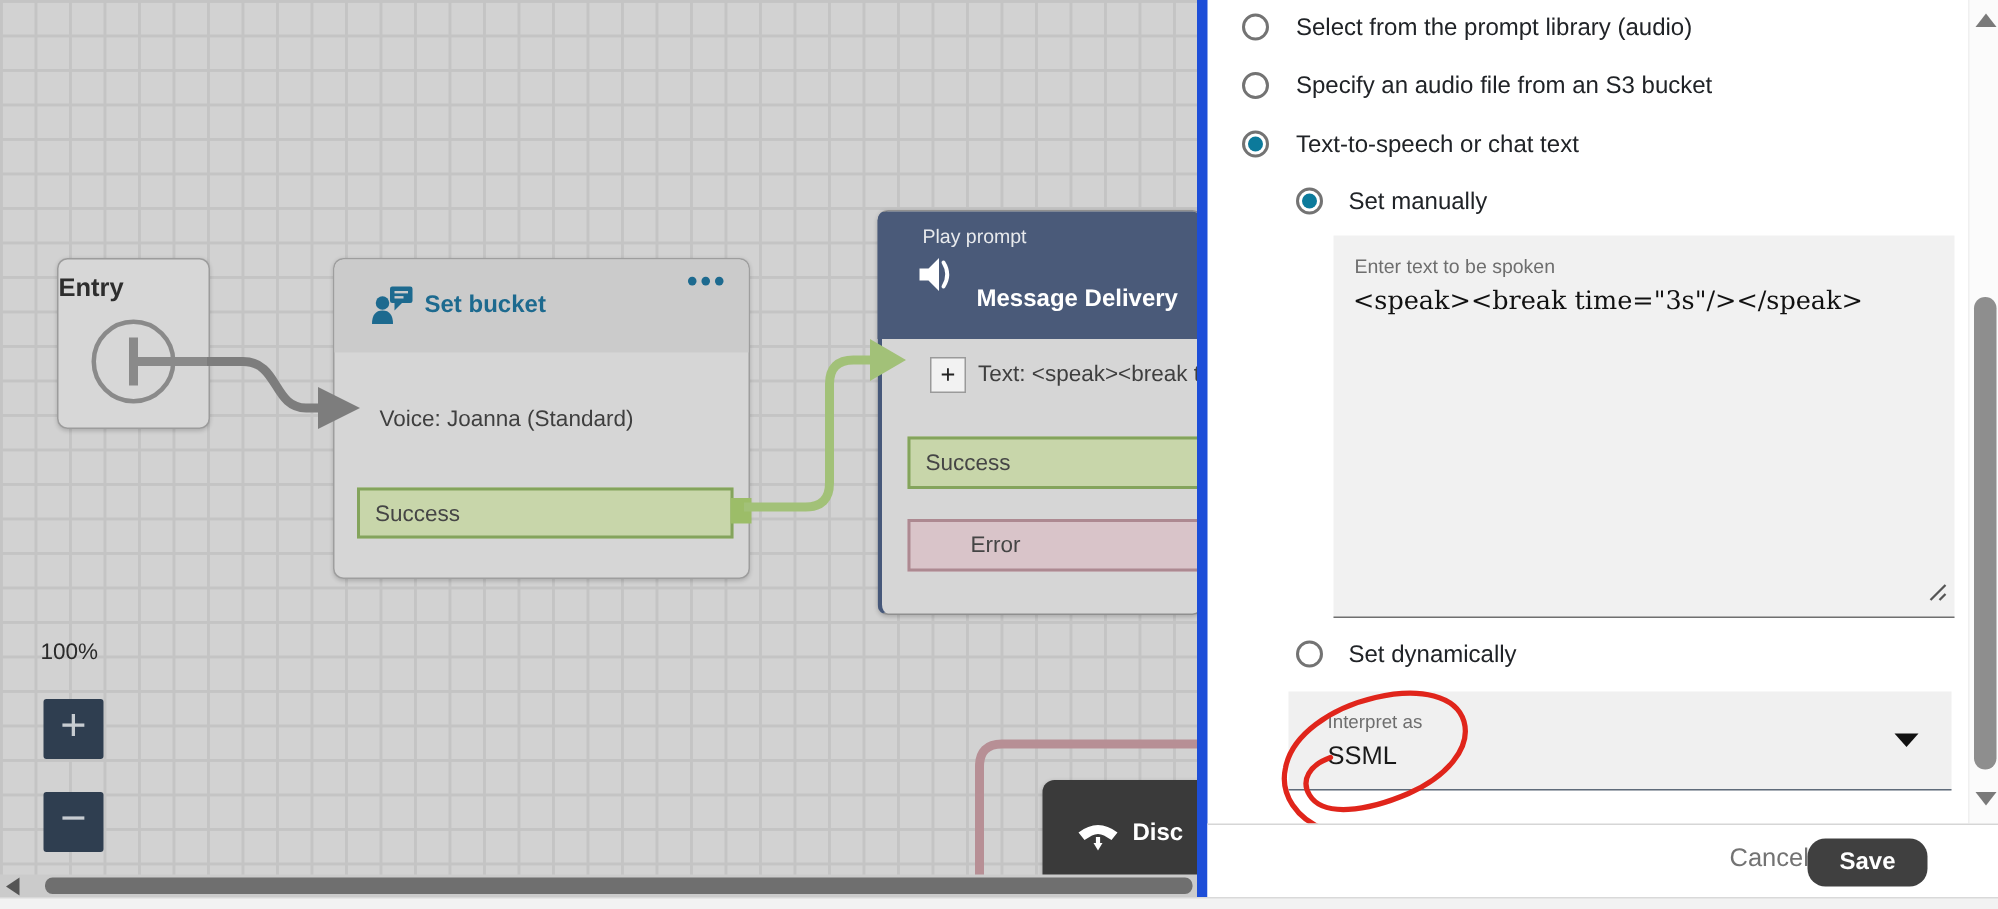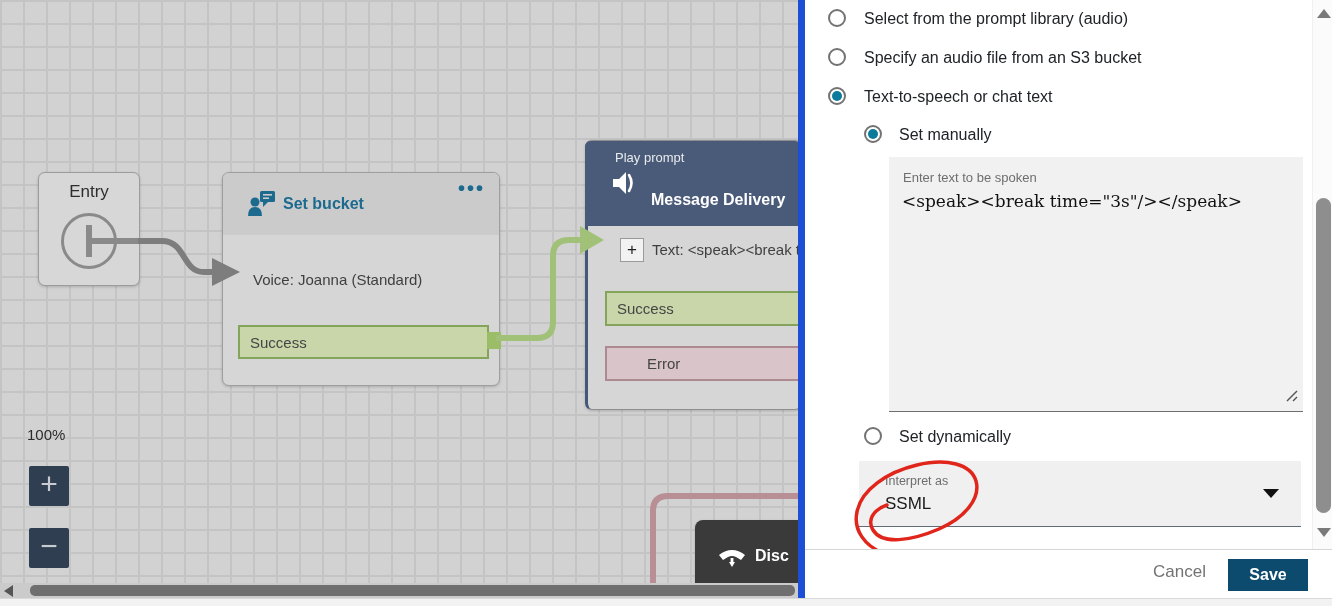--- a/index.html
+++ b/index.html
@@ -17,22 +17,22 @@
       linear-gradient(90deg,#c4c4c4 2px, transparent 2px);
     background-size:23px 23px;
     z-index:1;
   }
   .block{position:absolute;border-radius:7px;box-shadow:0 1px 3px rgba(0,0,0,.18);}
   
   #entry-block{
     left:38px;top:172px;width:100px;height:112px;
     background:#d7d7d7;border:1px solid #9c9c9c;
   }
-  #entry-title{position:absolute;left:0;right:0;top:9px;text-align:center;
-    font-size:17px;font-weight:normal;color:#2d2d2d;}
+  #entry-title{position:absolute;left:0;right:0;top:9px;
+    font-size:17px;font-weight:bold;color:#2d2d2d;}
   #entry-circle{position:absolute;left:22px;top:40px;width:50px;height:50px;
     border:3px solid #8a8a8a;border-radius:50%;}
   #entry-circle .vbar{position:absolute;left:22px;top:9px;width:6px;height:32px;background:#8a8a8a;}
   #entry-hline{position:absolute;left:50px;top:65px;width:50px;height:6px;background:#8a8a8a;}
   
   #setvoice-block{left:222px;top:172px;width:276px;height:212px;
     background:#d6d6d6;border:1px solid #9e9e9e;}
   .sv-header{position:absolute;left:0;top:0;right:0;height:62px;background:#cbcbcb;
     border-radius:6px 6px 0 0;}
   .sv-title{position:absolute;left:60px;top:22px;font-size:16px;font-weight:bold;color:#1d6a8f;}
@@ -109,22 +109,22 @@
   #p-up-arrow{position:absolute;left:4px;top:9px;width:0;height:0;
     border-left:7px solid transparent;border-right:7px solid transparent;border-bottom:9px solid #7a7a7a;cursor:pointer;}
   #p-thumb{position:absolute;left:3px;top:198px;width:15px;height:315px;background:#8e8e8e;
     border-radius:8px;cursor:pointer;}
   #p-down-arrow{position:absolute;left:4px;top:528px;width:0;height:0;
     border-left:7px solid transparent;border-right:7px solid transparent;border-top:9px solid #7a7a7a;cursor:pointer;}
   
   #panel-footer{position:absolute;left:0;top:549px;width:534px;height:49px;background:#fff;
     border-top:1px solid #d6d6d6;box-sizing:border-box;}
   #cancel-btn{position:absolute;left:348px;top:12px;font-size:17px;color:#737373;cursor:pointer;}
-  #save-btn{position:absolute;left:423px;top:9px;width:80px;height:32px;background:#0c4a6e;
-    border:none;border-radius:0;color:#fff;font-size:16px;font-weight:bold;
+  #save-btn{position:absolute;left:400px;top:9px;width:80px;height:32px;background:#404040;
+    border:none;border-radius:12px;color:#fff;font-size:16px;font-weight:bold;
     font-family:"Liberation Sans",sans-serif;cursor:pointer;}
   
   #bottom-strip{position:absolute;left:0;top:598px;width:1332px;height:8px;background:#f2f2f2;
     border-top:1px solid #d9d9d9;box-sizing:border-box;z-index:20;}
 </style>
 </head>
 <body>
 
 <div id="canvas">
 

